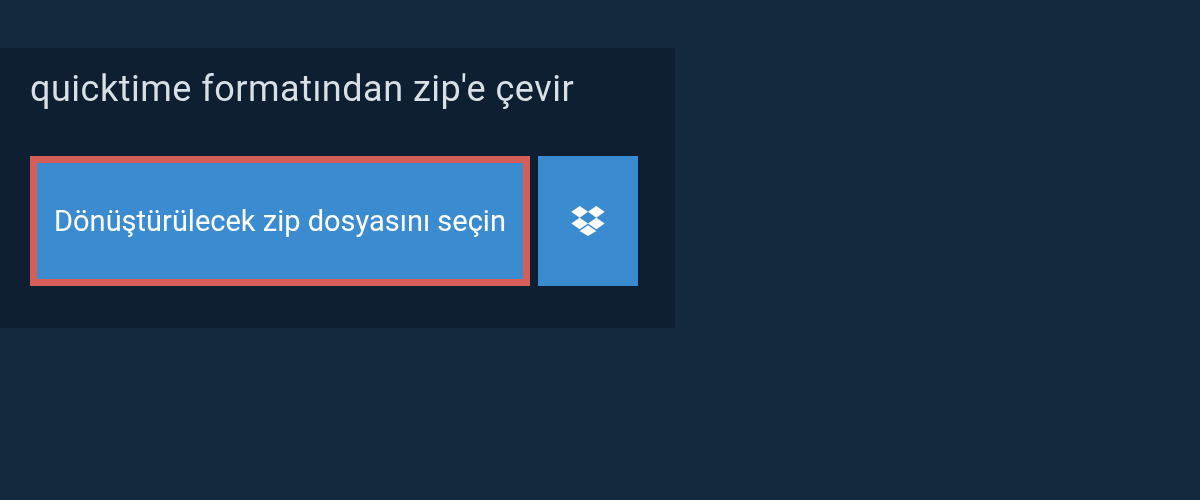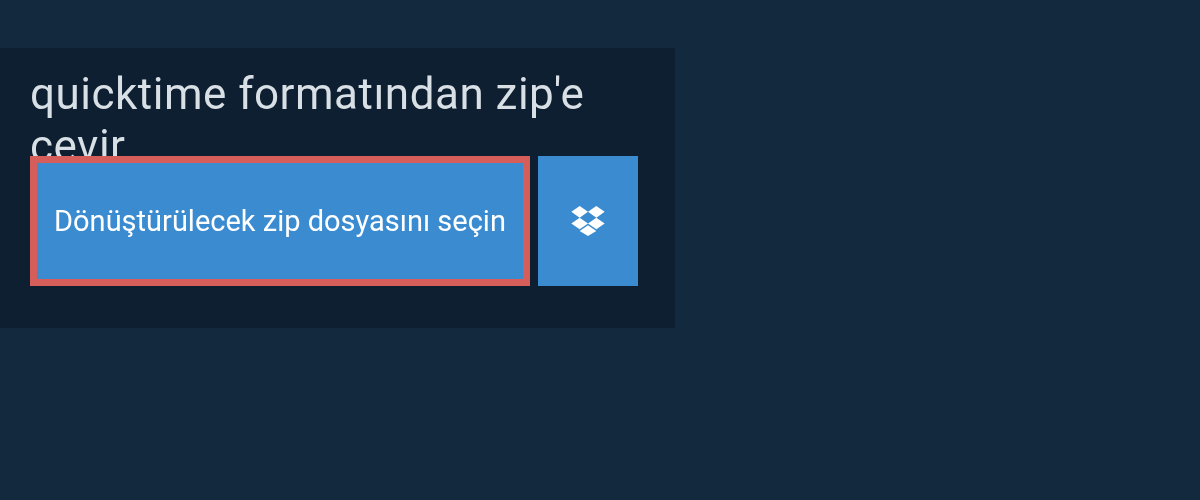--- a/index.html
+++ b/index.html
@@ -23,21 +23,21 @@
       width: 675px;
       height: 280px;
       background-color: #0d1f31;
     }
     
     .heading {
       position: absolute;
       left: 30px;
       top: 20px;
       color: #d8dfe5;
-      font-size: 44px;
+      font-size: 36px;
       font-weight: 400;
       letter-spacing: 0.5px;
     }
     
     .button-row {
       position: absolute;
       left: 30px;
       top: 108px;
       display: flex;
       gap: 8px;

